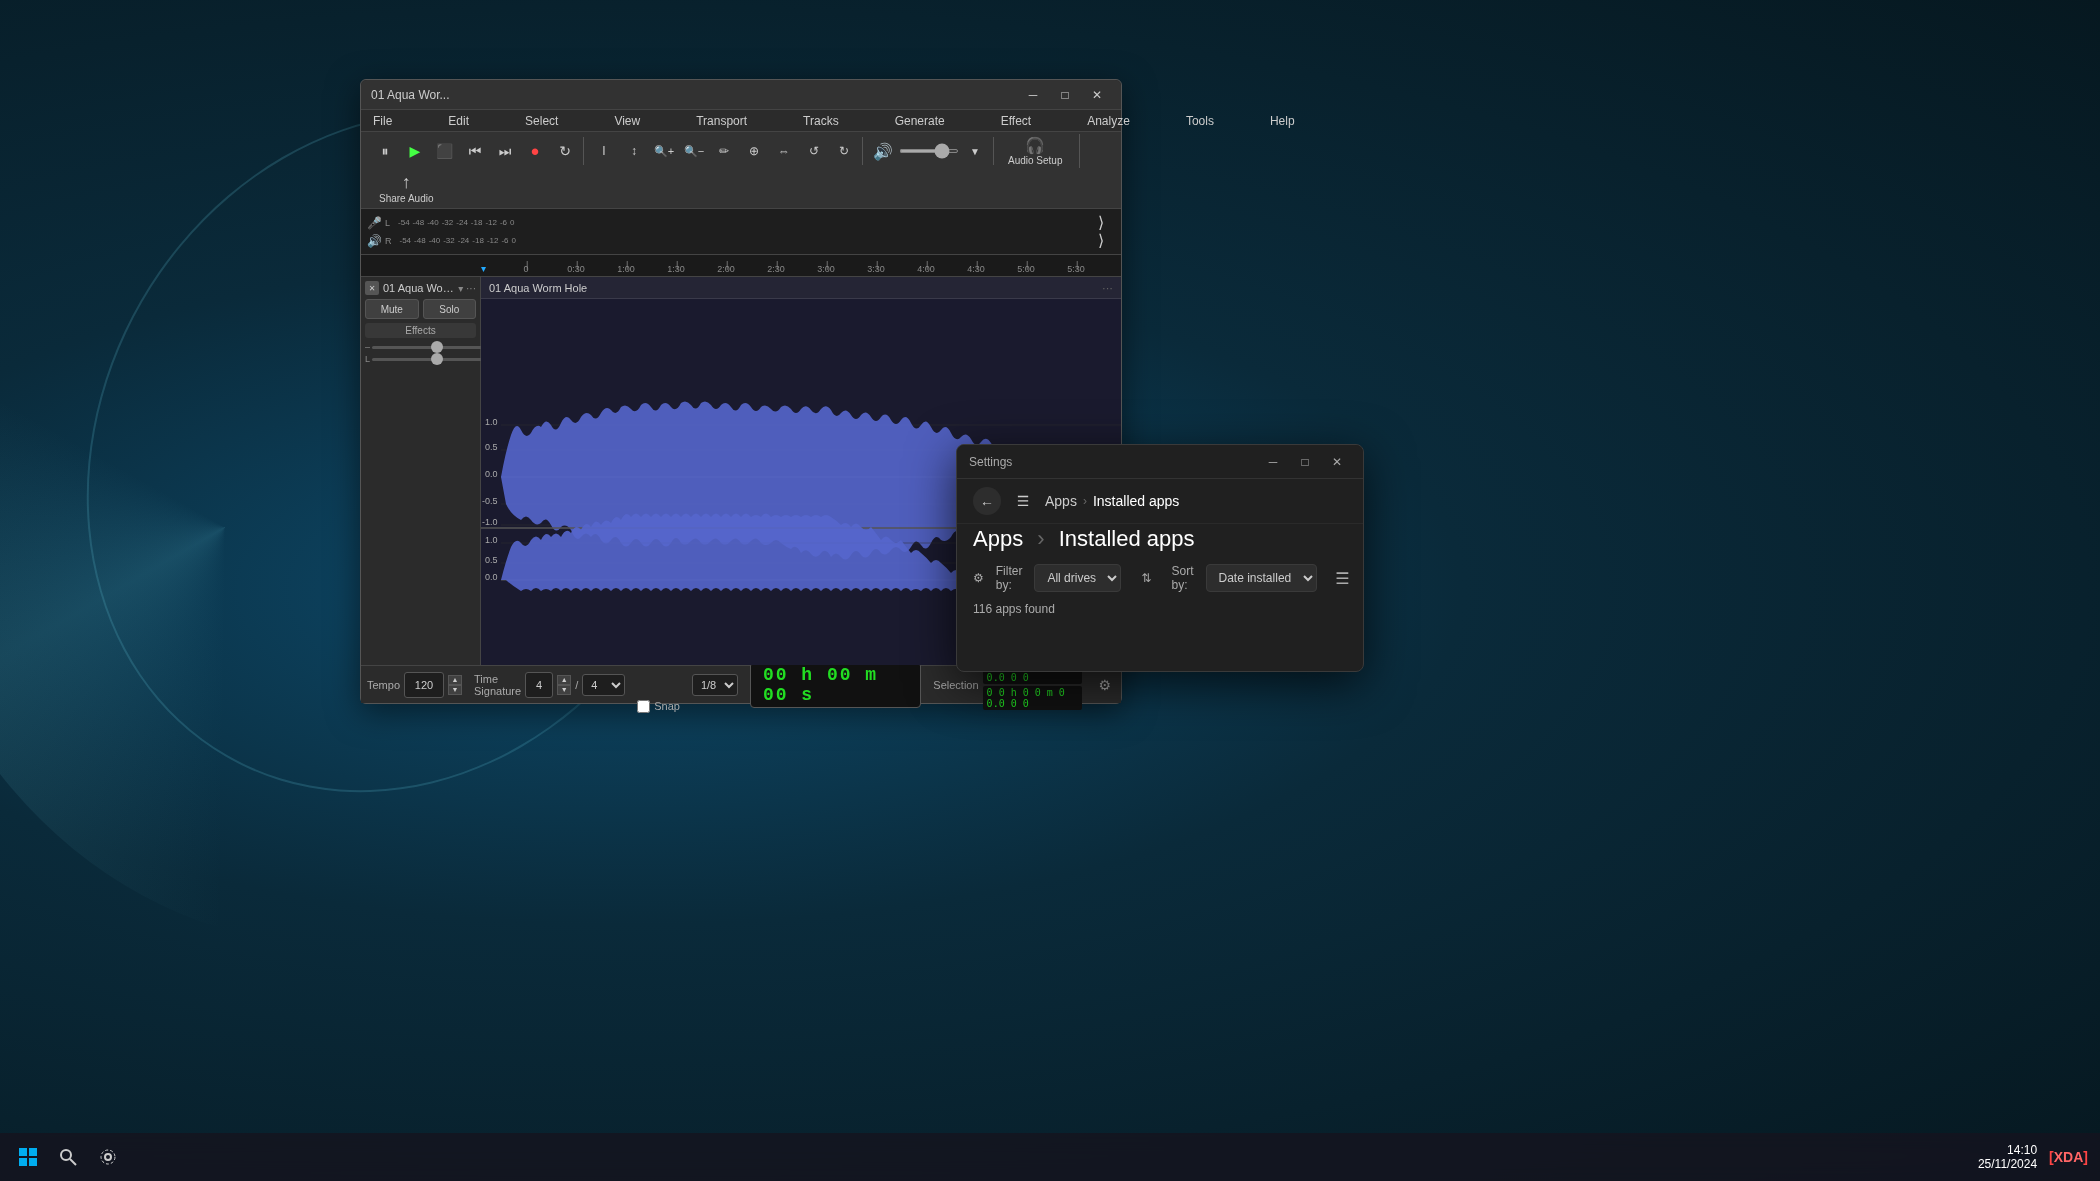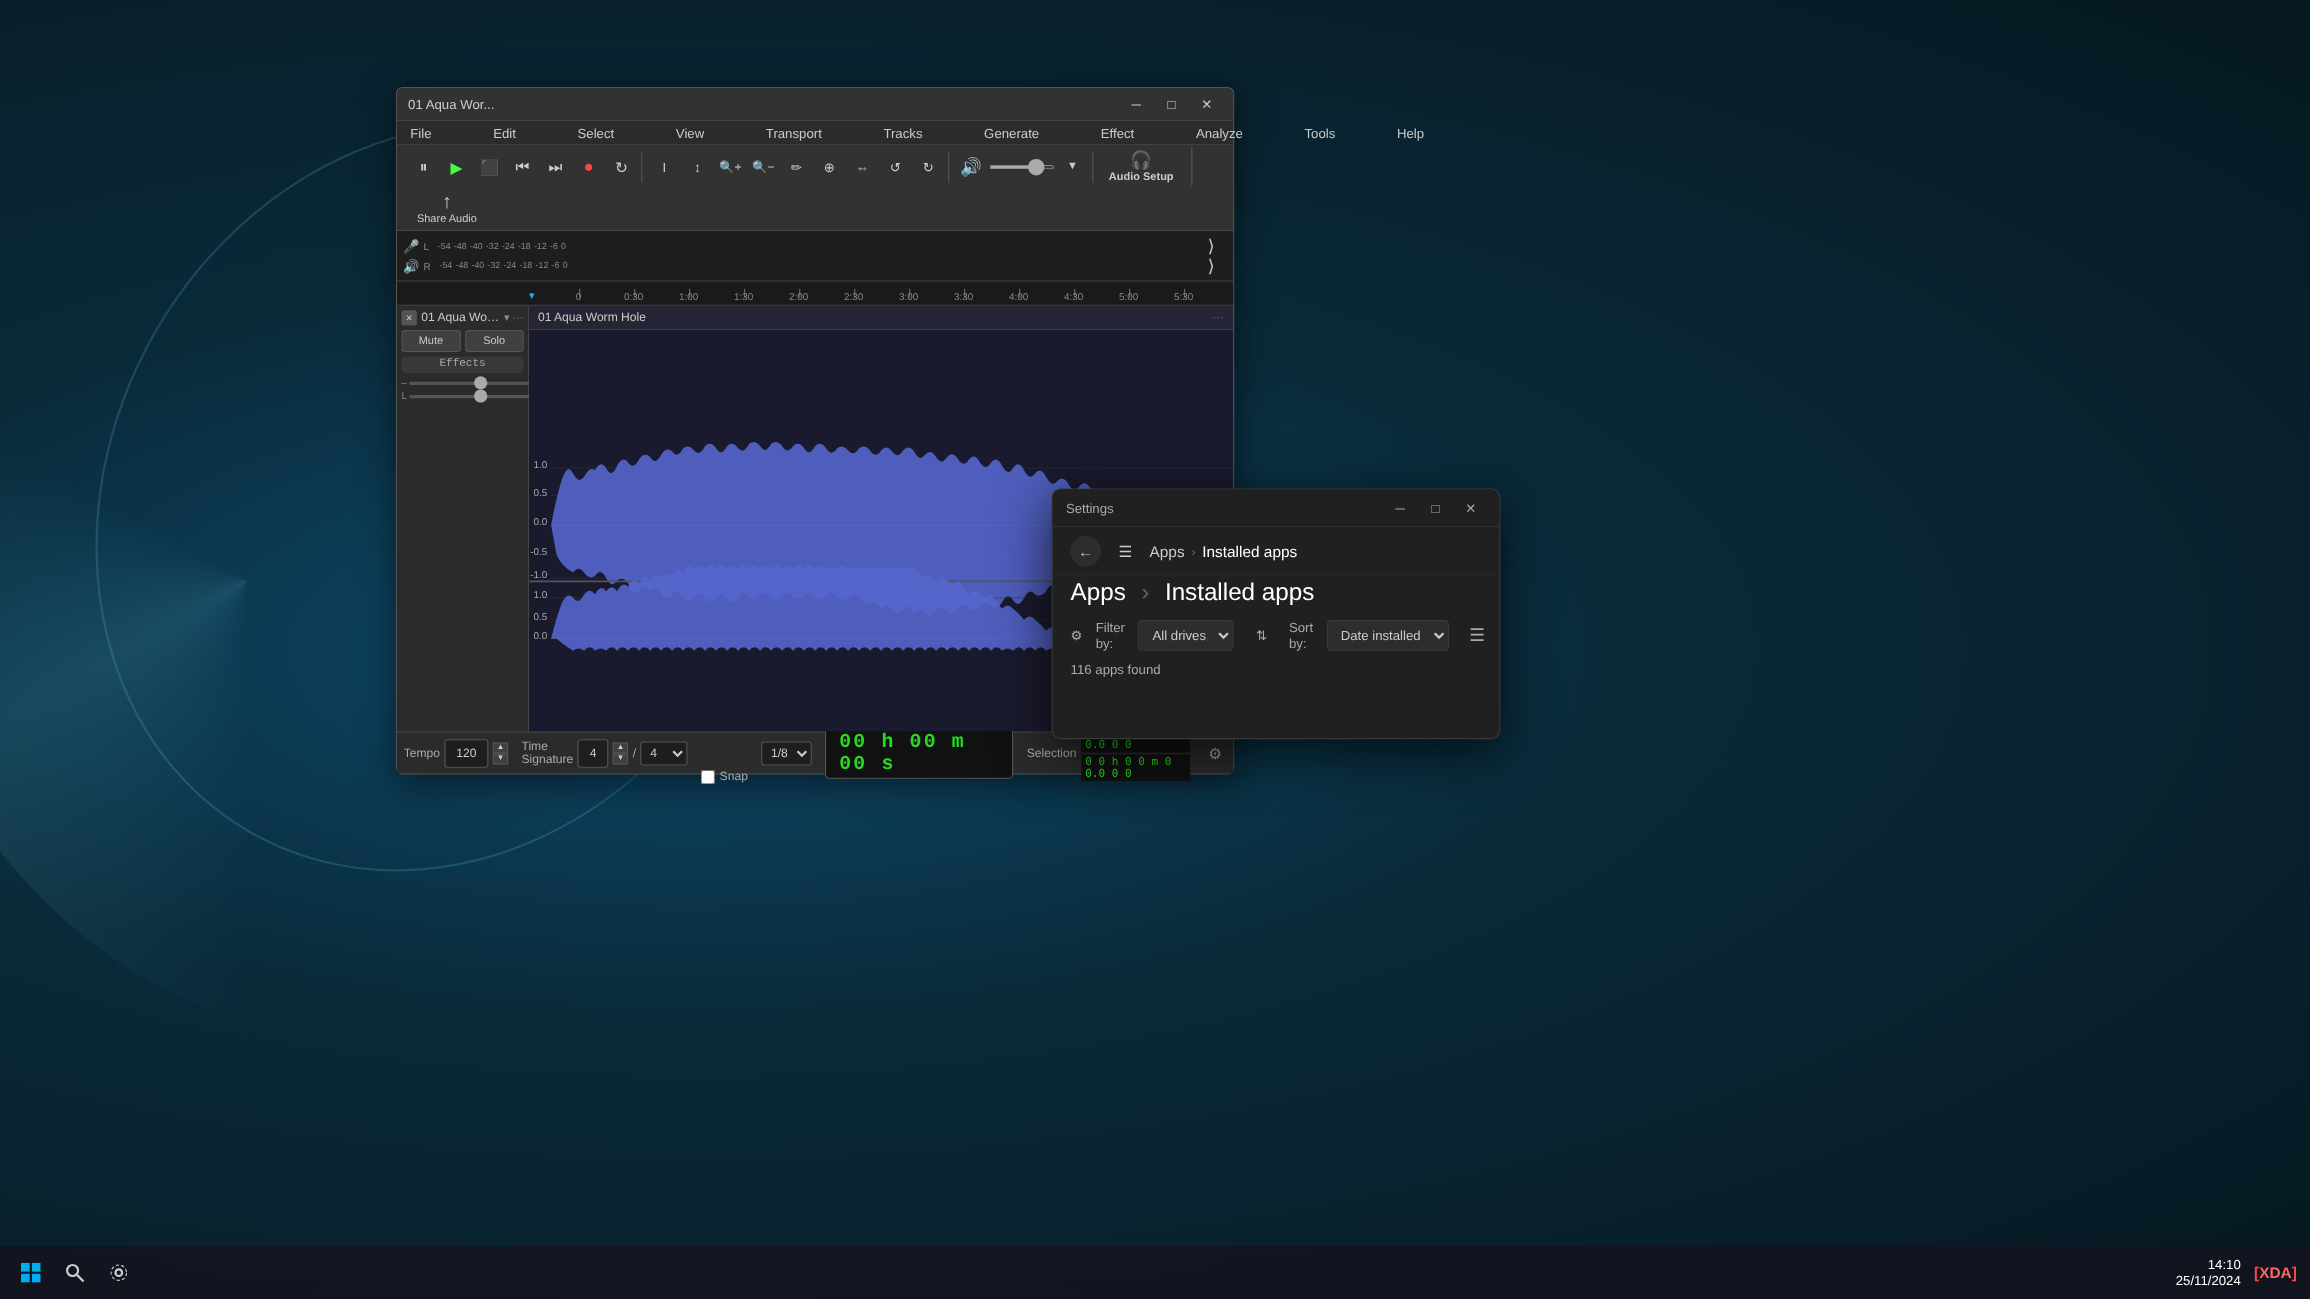--- a/index.html
+++ b/index.html
@@ -205,21 +205,21 @@
       display: flex;
       flex-direction: column;
       align-items: center;
       padding: 2px 8px;
       cursor: pointer;
       border-radius: 3px;
       color: #ccc;
       margin-right: 4px;
     }
     .audio-setup-btn .icon { font-size: 16px; }
-    .audio-setup-btn .label { font-size: 10px; font-weight: bold; }
+    .audio-setup-btn .label { font-size: 10px; }
 
     
     .level-meters {
       background: #1e1e1e;
       height: 46px;
       display: flex;
       flex-direction: column;
       justify-content: center;
       padding: 2px 6px;
       border-bottom: 1px solid #444;
@@ -329,21 +329,20 @@
     }
     .track-effects {
       font-size: 10px;
       color: #aaa;
       text-align: center;
       padding: 2px;
       background: #383838;
       border-radius: 3px;
       cursor: pointer;
       margin-bottom: 4px;
-      font-family: Liberation Mono, monospace;
     }
     .track-slider-row {
       display: flex;
       align-items: center;
       gap: 2px;
       margin-bottom: 2px;
     }
     .track-slider-label { color: #888; font-size: 9px; width: 8px; }
     .track-slider {
       flex: 1;

